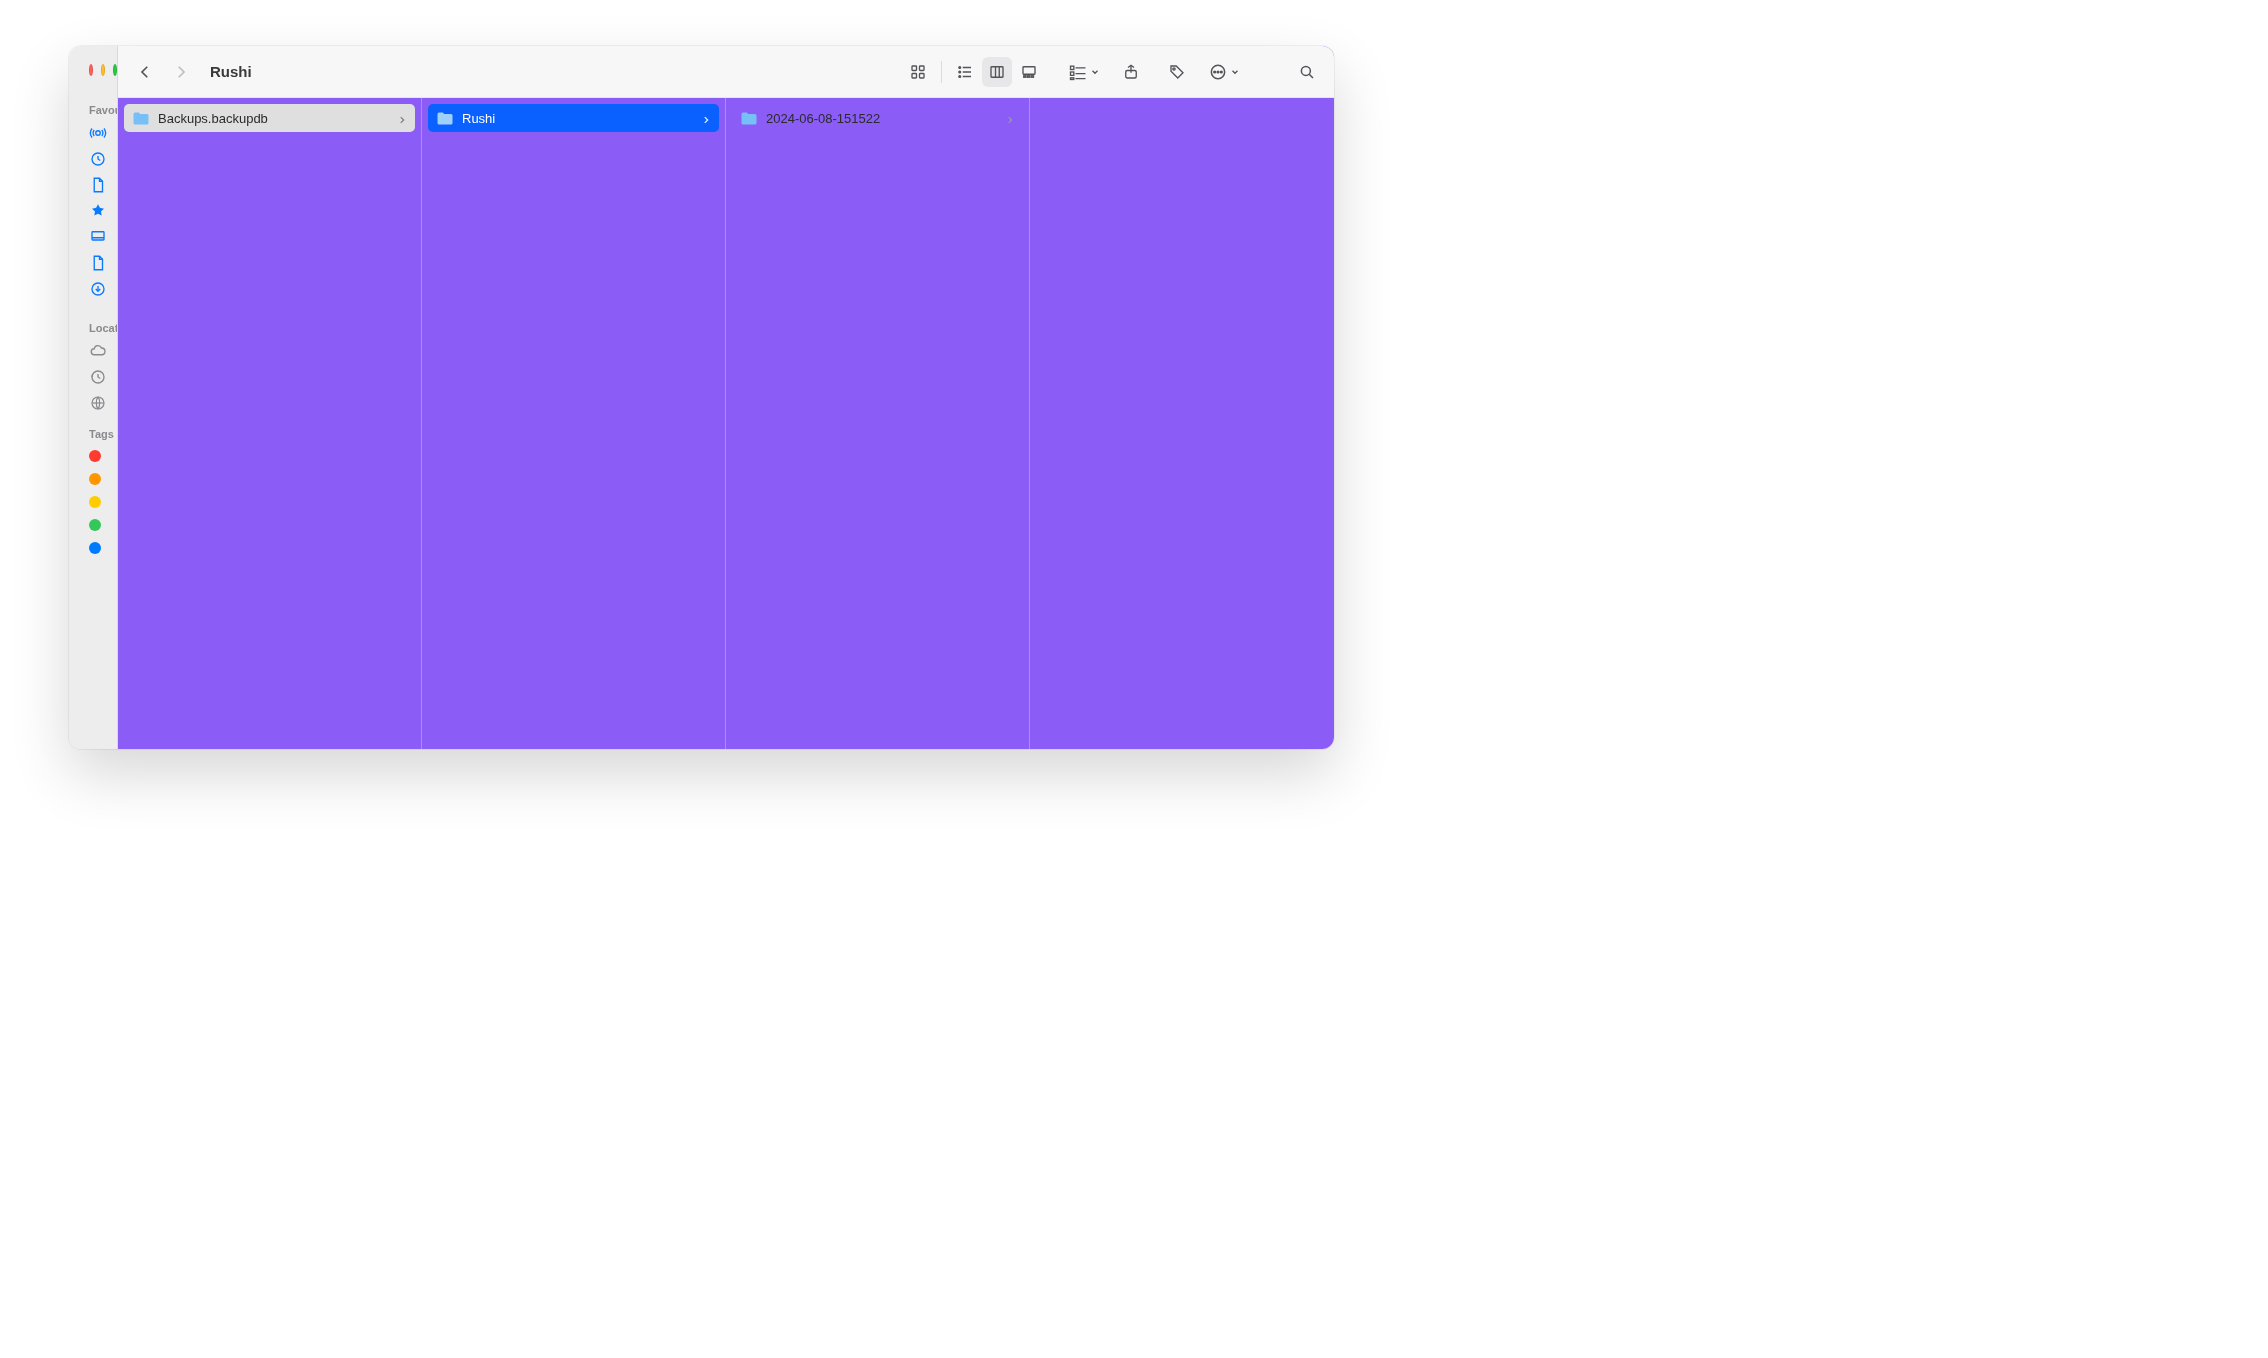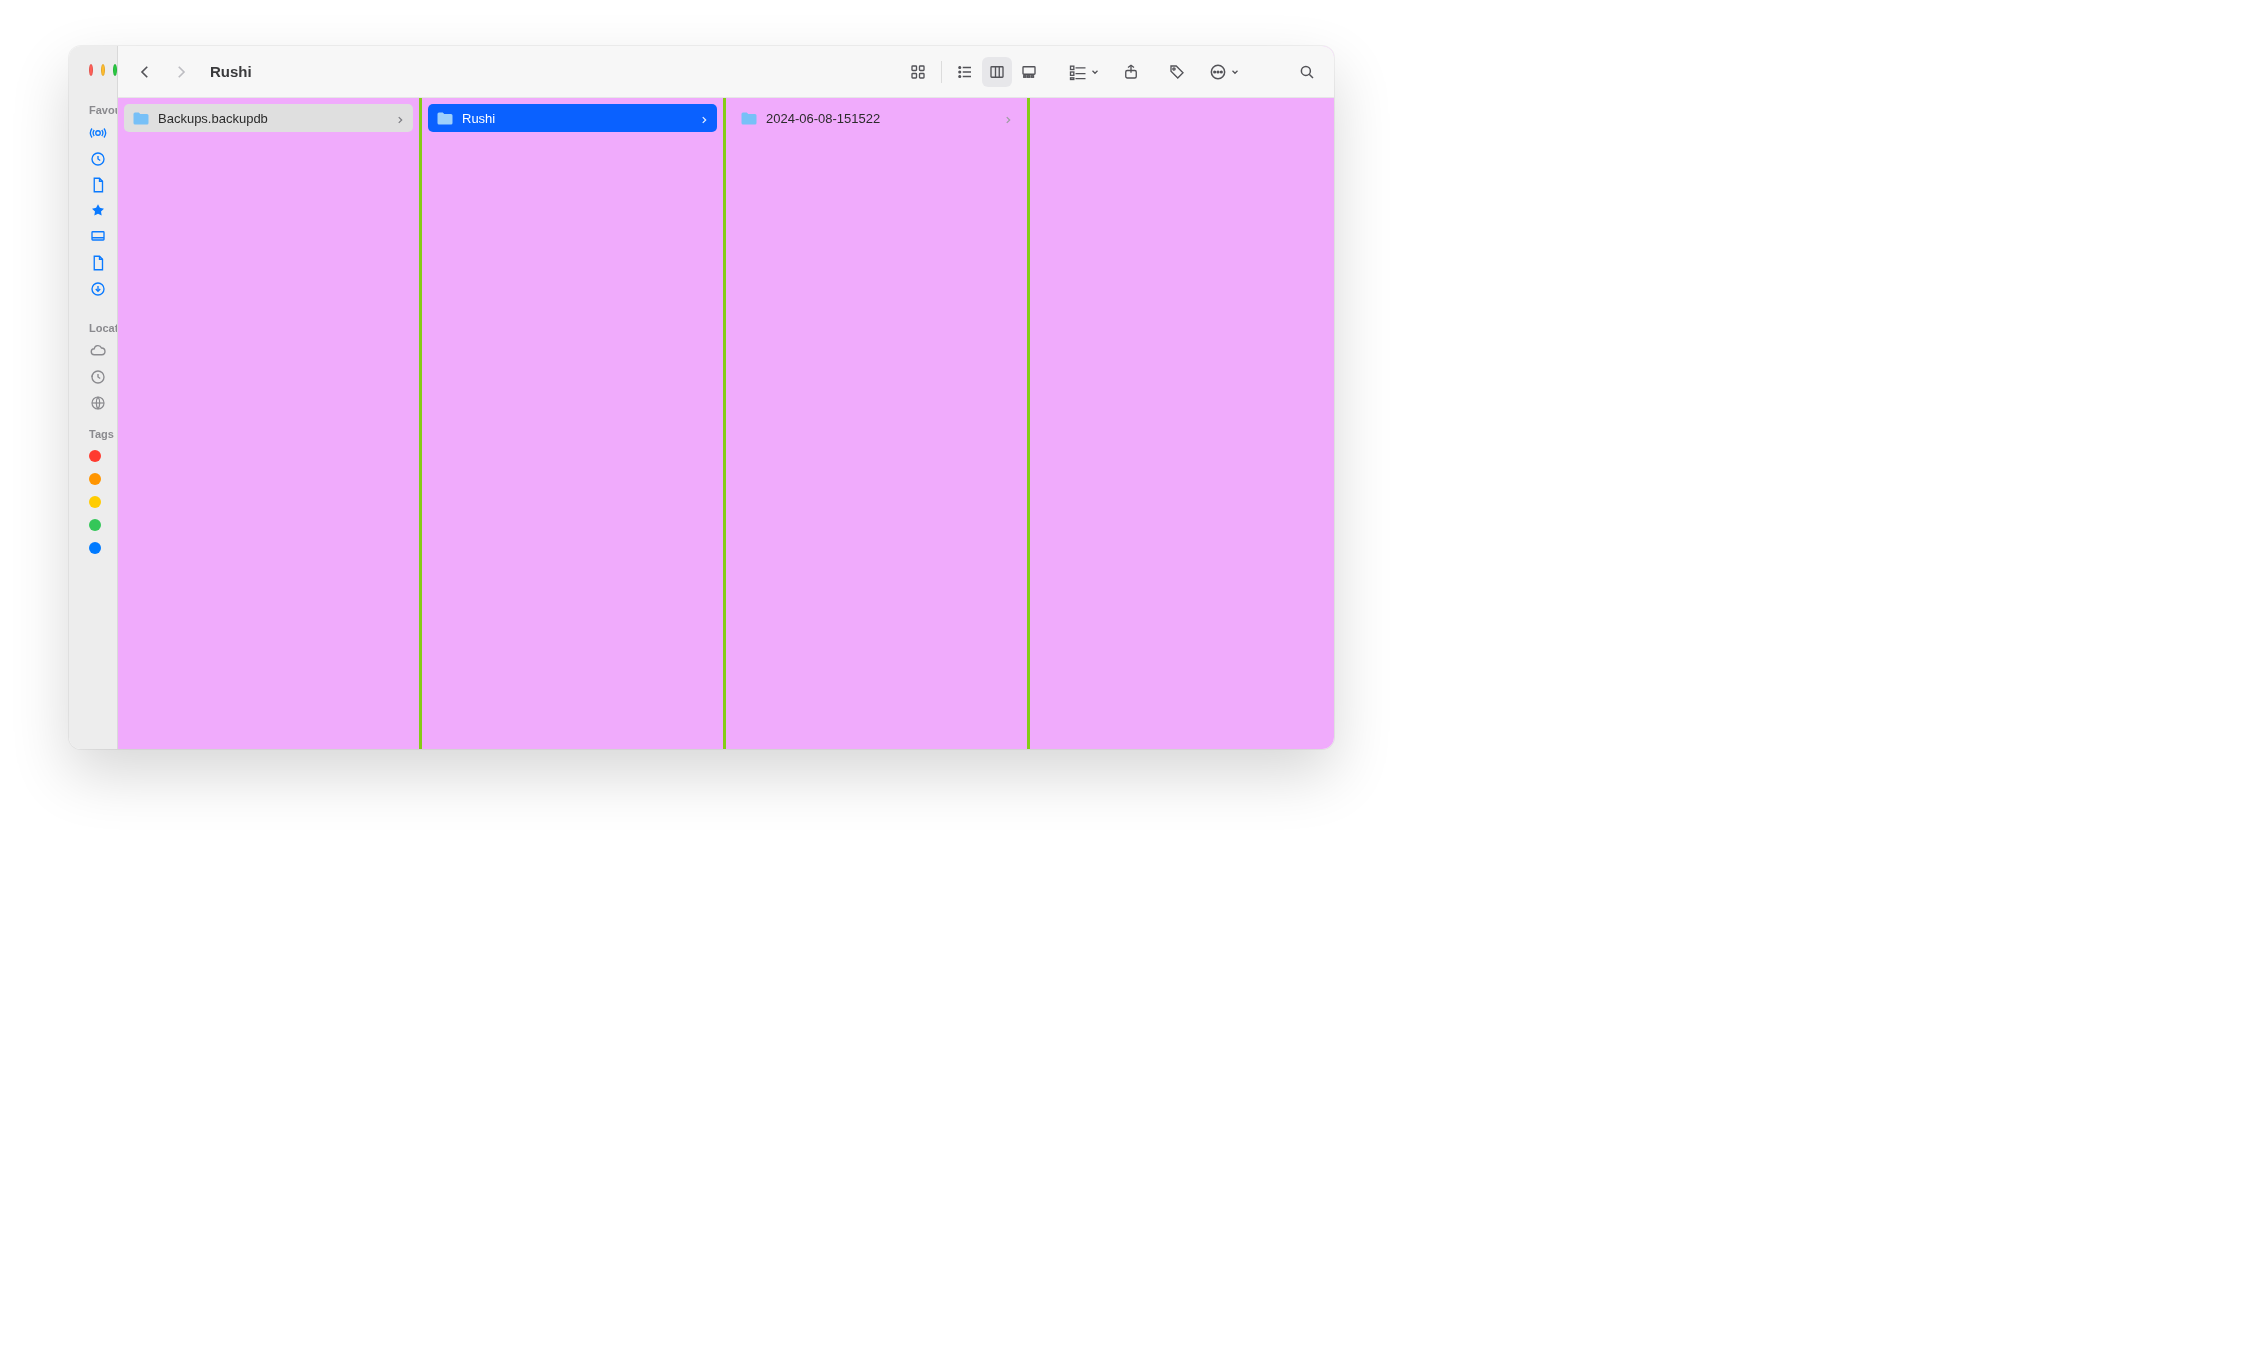--- a/index.html
+++ b/index.html
@@ -62,21 +62,21 @@
 
     .tag-dot {
       width: 12px; height: 12px; border-radius: 50%;
       flex-shrink: 0;
     }
 
     .main {
       flex: 1;
       display: flex;
       flex-direction: column;
-      background: #f0abfc;
+      background: #8b5cf6;
     }
     .toolbar {
       height: 52px;
       border-bottom: 1px solid #e6e6e6;
       display: flex;
       align-items: center;
       padding: 0 12px 0 12px;
       background: #f7f7f7;
       gap: 6px;
     }
@@ -114,21 +114,21 @@
     .tb-group .chev { width:10px !important; height:10px !important; }
     .divider-v { width:1px; height:22px; background:#dcdcdc; margin:0 6px;}
 
     .columns {
       flex:1;
       display:flex;
       overflow: hidden;
     }
     .col {
       width: 304px;
-      border-right: 3px solid #84cc16;
+      border-right: 1px solid #84cc16;
       padding: 6px;
     }
     .col.last { border-right: none;}
     .row-item {
       height: 28px;
       border-radius: 5px;
       display:flex;
       align-items:center;
       gap: 8px;
       padding: 0 8px;

